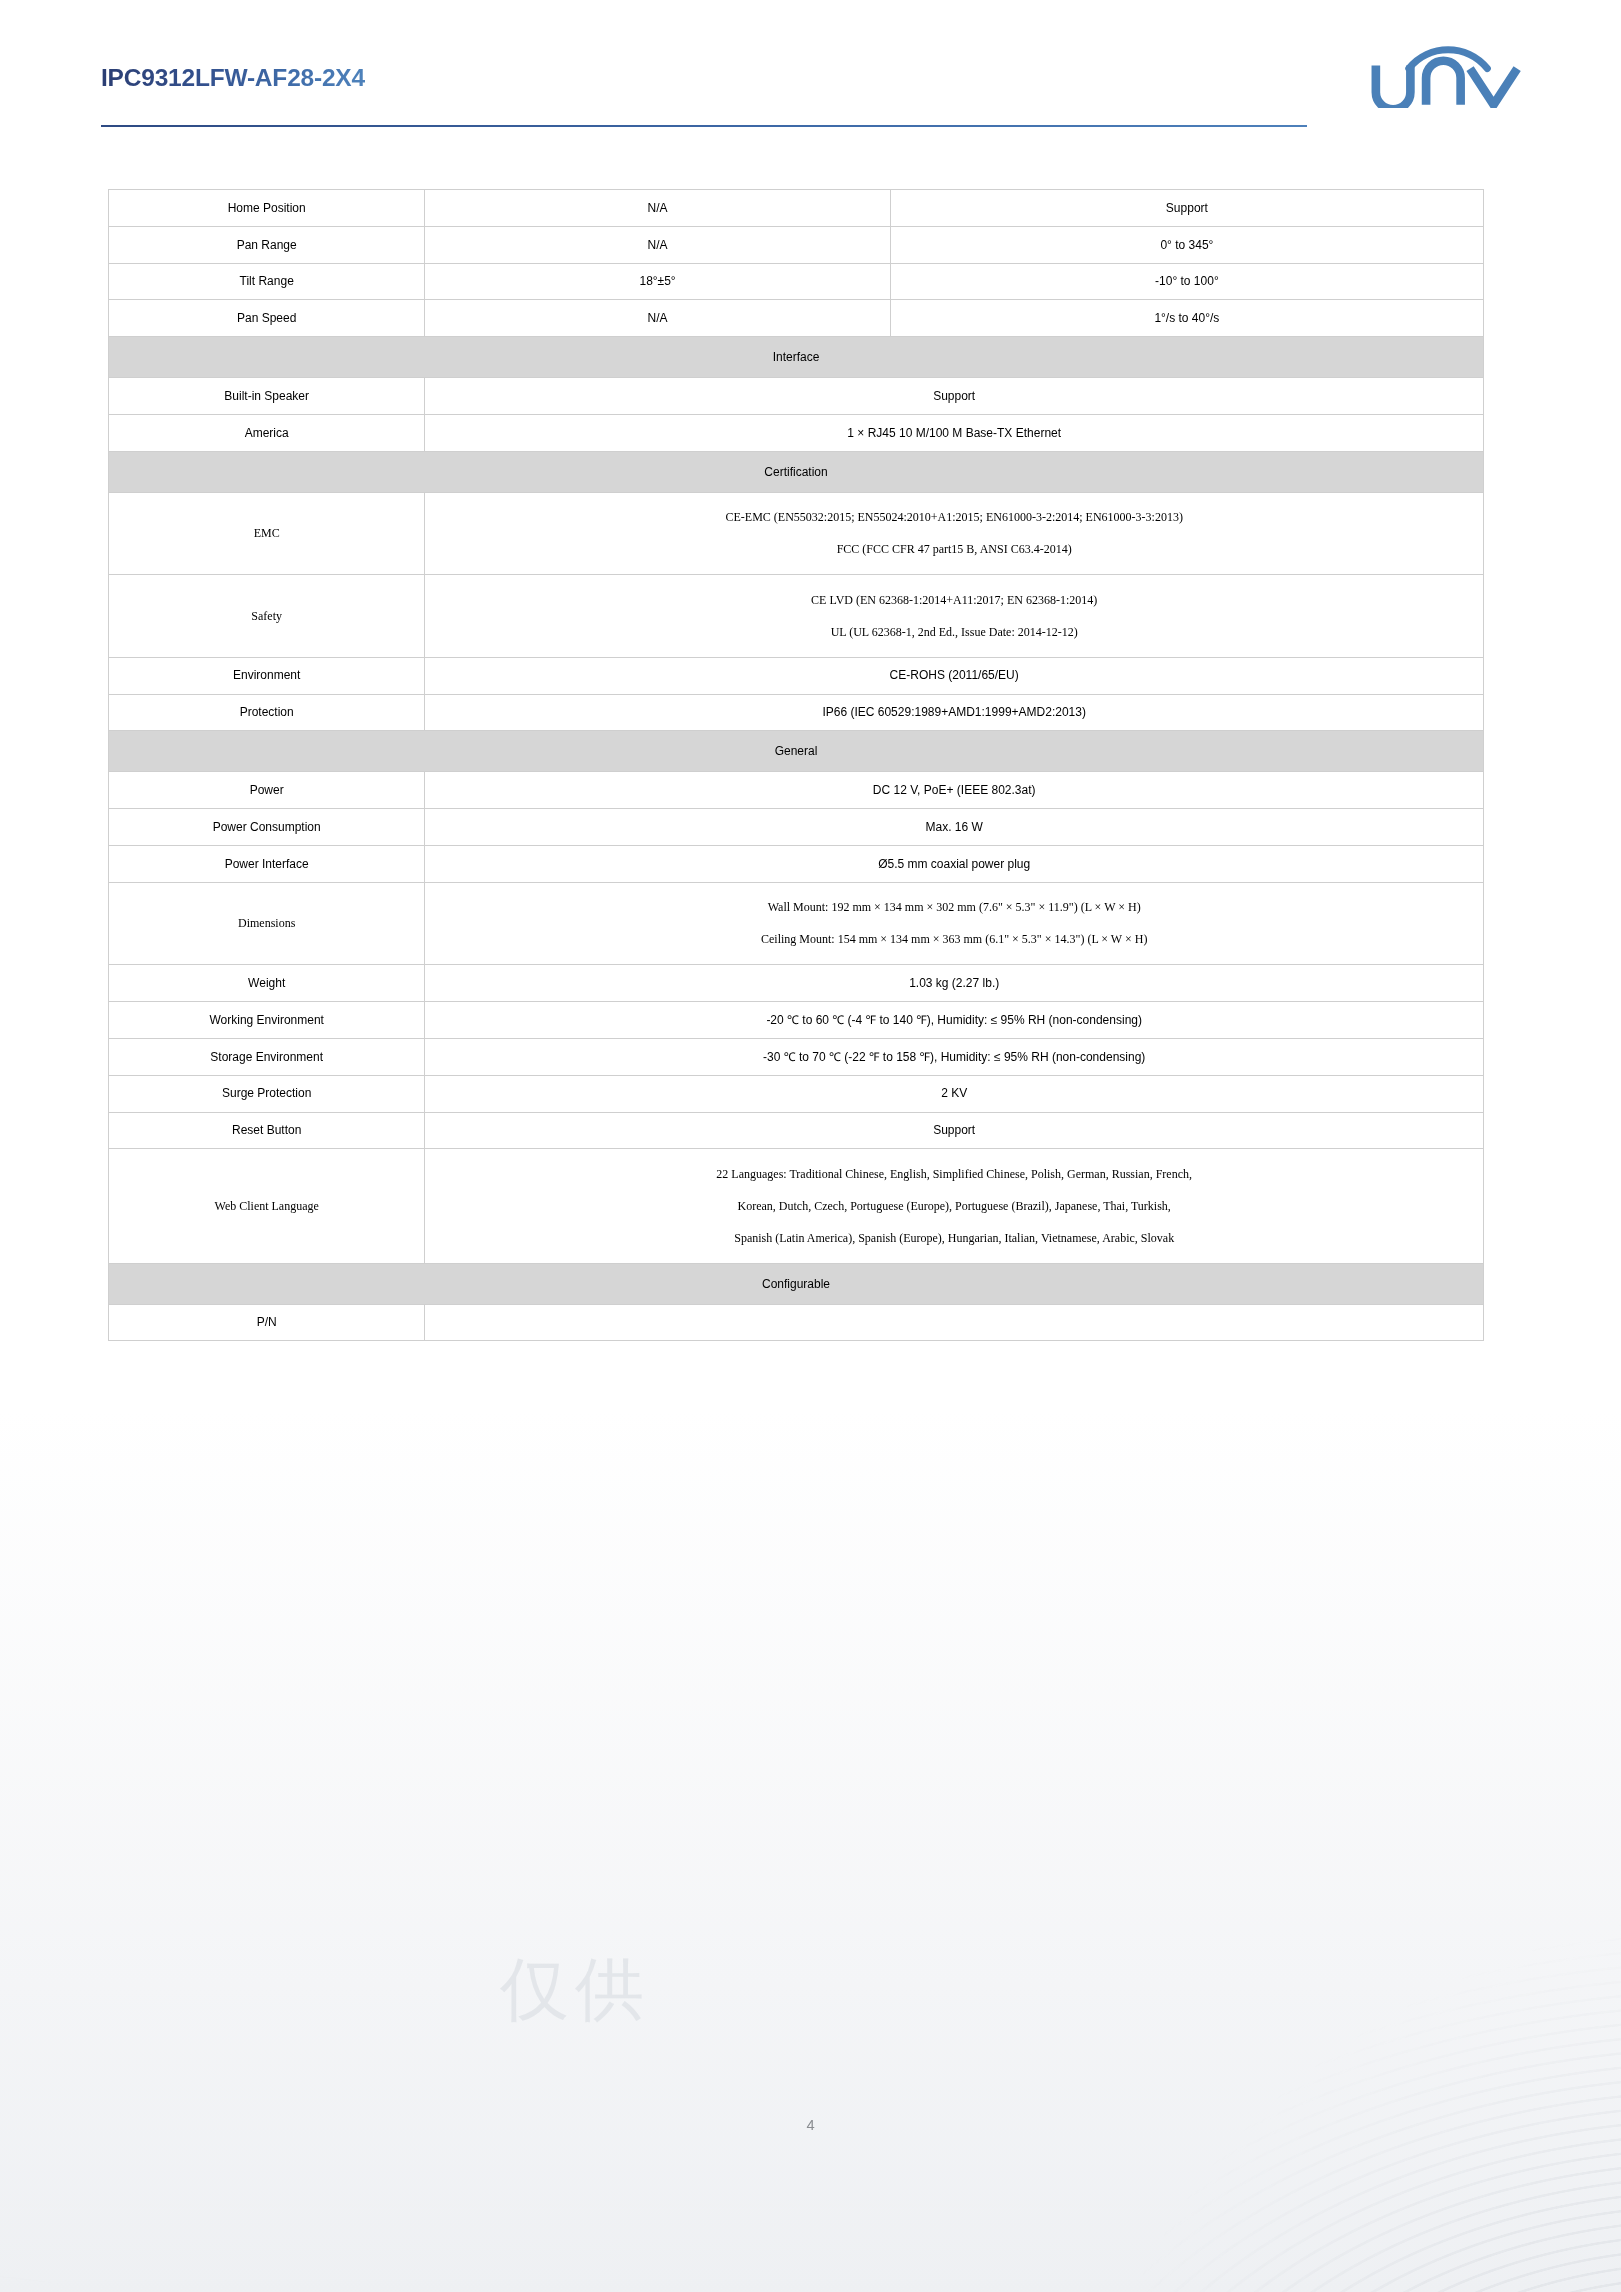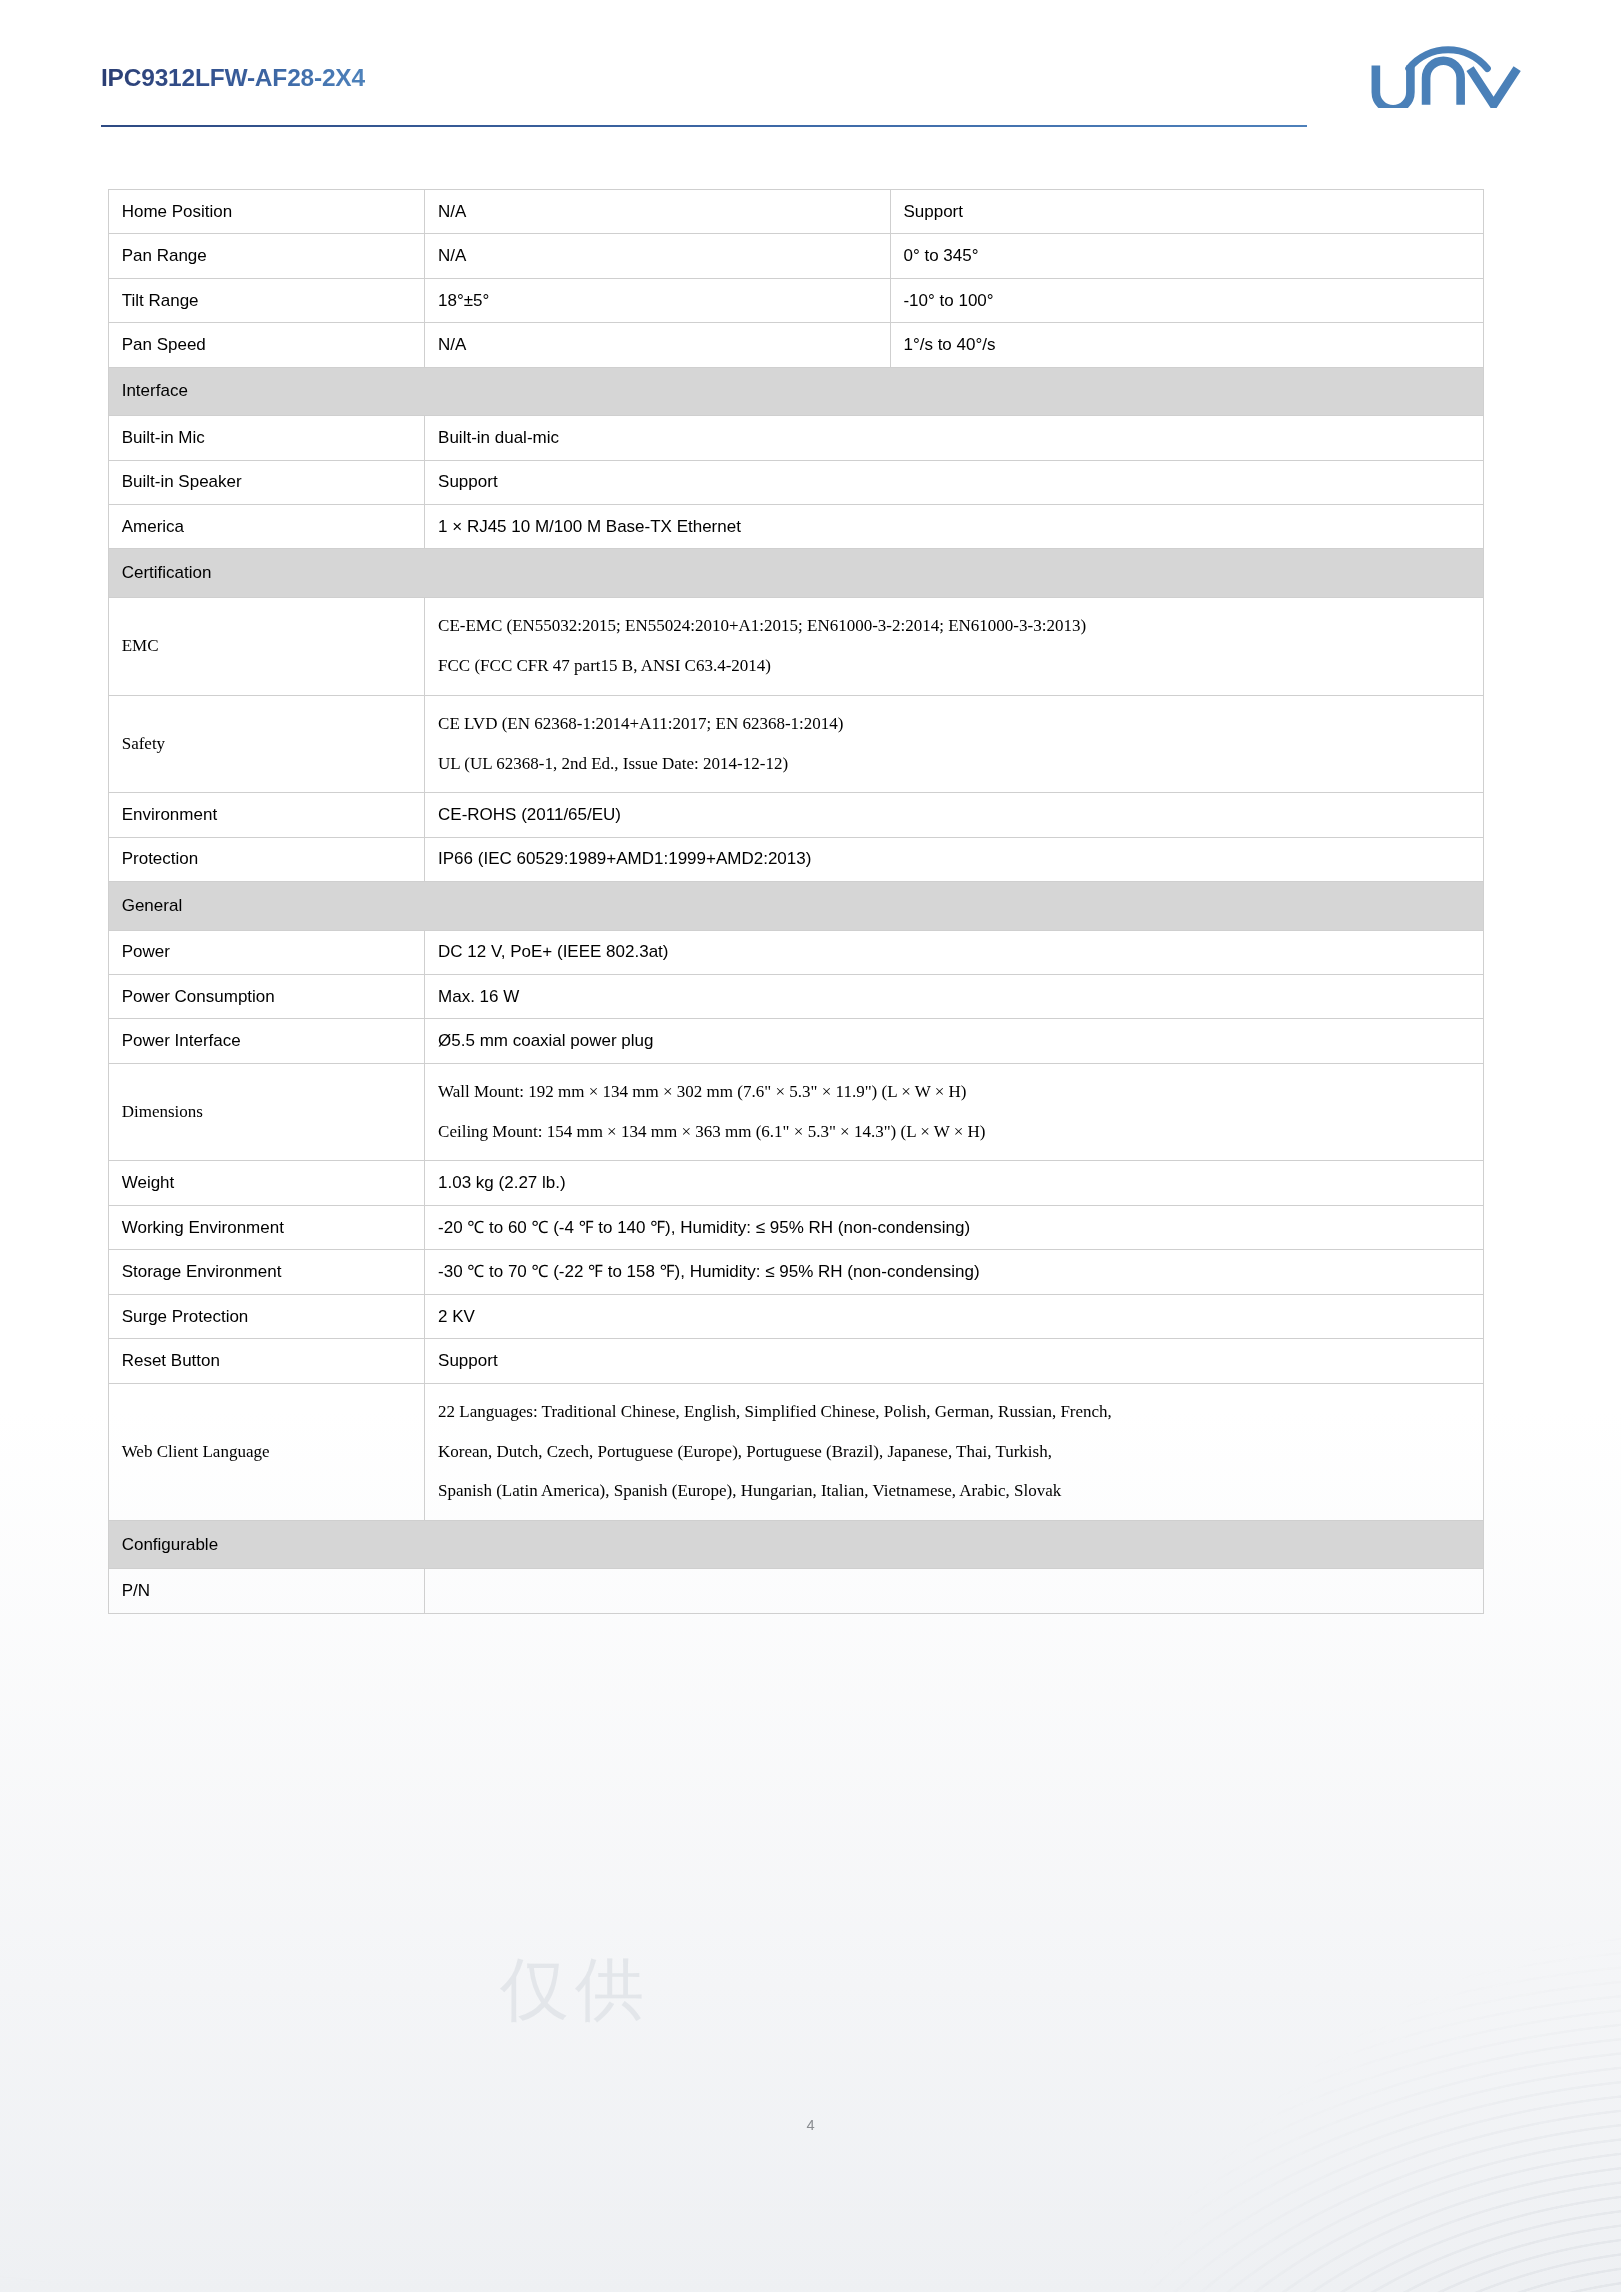--- a/index.html
+++ b/index.html
@@ -129,21 +129,22 @@
   .spec-table-wrap {
     position: absolute;
     left: 108px;
     top: 189px;
     width: 1376px;
   }
   table.spec {
     border-collapse: collapse;
     width: 100%;
     table-layout: fixed;
-    font-size: 17px;
+    font-size: 12px;
+    text-align: center;
   }
   table.spec td {
     border: 1px solid #cfcfcf;
     padding: 8.8px 12.7px 8.8px 12.7px;
     vertical-align: middle;
     line-height: 1.52;
     color: #000;
     word-wrap: break-word;
   }
   td.c1 { width: 290px; }
@@ -224,24 +225,20 @@
           <td class="c1">Pan Speed</td>
           <td class="c2">N/A</td>
           <td class="c3">1°/s to 40°/s</td>
         </tr>
 
         <tr class="section">
           <td colspan="3">Interface</td>
         </tr>
 
         <tr>
-          <td class="c1">Built-in Mic</td>
-          <td class="span2" colspan="2">Built-in dual-mic</td>
-        </tr>
-        <tr>
           <td class="c1">Built-in Speaker</td>
           <td class="span2" colspan="2">Support</td>
         </tr>
         <tr>
           <td class="c1">America</td>
           <td class="span2" colspan="2">1 × RJ45 10 M/100 M Base-TX Ethernet</td>
         </tr>
 
         <tr class="section">
           <td colspan="3">Certification</td>

